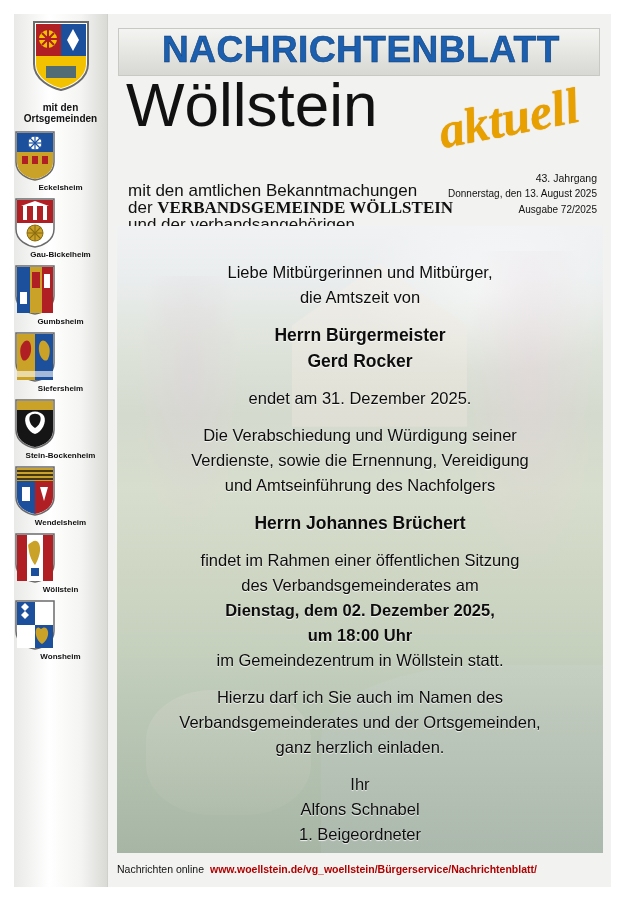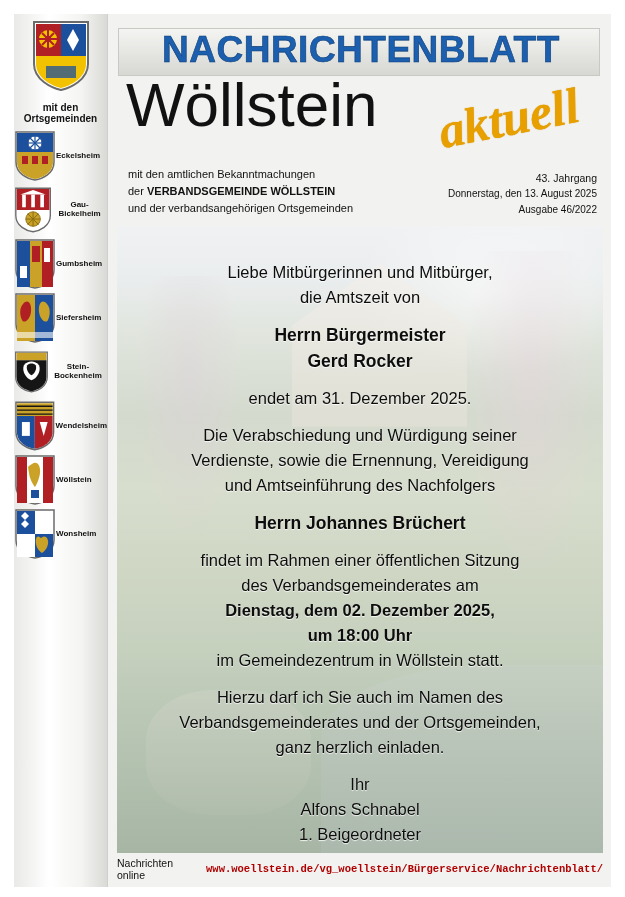--- a/index.html
+++ b/index.html
@@ -35,21 +35,21 @@
   }
   .vg-crest{
     width:58px;height:72px;margin-bottom:4px;
   }
   .mit-den{
     font-size:10px;line-height:11px;text-align:center;color:#111;
     margin:6px 0 6px 0;font-weight:600;
   }
   .crest-item{
     width:100%;
-    display:flex;flex-direction:row;align-items:center;
+    display:flex;flex-direction:column;
     margin-bottom:2px;
   }
   .crest-shield{
     width:42px;height:52px;
   }
   .crest-label{
     font-size:8px;font-weight:700;color:#111;text-align:center;
     margin-top:1px;margin-bottom:3px;letter-spacing:0px;
   }
 
@@ -80,24 +80,24 @@
   .aktuell{
     position:absolute;left:330px;top:78px;
     font-size:50px;line-height:52px;
     color:#e8a000;
     font-style:italic;font-weight:700;
     font-family:"Liberation Serif", serif;
     transform:rotate(-11deg);
     text-shadow:0 0 1px #d08f00;
   }
   .subtitle{
-    position:absolute;left:20px;top:152px;width:330px;
-    font-size:11px;line-height:17px;color:#111;
-  }
-  .subtitle .bold{font-weight:700;}
+    position:absolute;left:20px;top:168px;width:330px;
+    font-size:17px;line-height:17px;color:#111;
+  }
+  .subtitle .bold{font-weight:700;font-family:Liberation Serif, serif;}
   .issue{
     position:absolute;right:14px;top:156px;width:180px;
     text-align:right;font-size:10px;line-height:16px;color:#111;
   }
   .issue .jg{font-size:10.5px;}
 
   
   .main{
     position:absolute;left:103px;top:212px;right:8px;bottom:34px;
     overflow:hidden;
@@ -159,21 +159,21 @@
   .msg .b{font-weight:700;}
   .msg .big{font-size:17.5px;font-weight:700;line-height:26px;}
 
   
   .footer{
     position:absolute;left:103px;right:8px;bottom:6px;height:24px;
     display:flex;align-items:center;
     font-size:10.5px;color:#111;
   }
   .footer .label{margin-right:6px;}
-  .footer .url{color:#b00000;font-weight:700;font-family:Liberation Mono, monospace;}
+  .footer .url{color:#b00000;font-weight:700;}
 </style>
 </head>
 <body>
 
 <div class="page">
  <div class="sheet">
 
   <div class="crest-col">
 
     <svg class="vg-crest" viewBox="0 0 58 72">
@@ -333,21 +333,21 @@
       <div>mit den amtlichen  Bekanntmachungen</div>
       <div>
         <span>der </span><span class="bold">VERBANDSGEMEINDE WÖLLSTEIN</span>
       </div>
       <div>und der verbandsangehörigen Ortsgemeinden</div>
     </div>
 
     <div class="issue">
       <div class="jg">43. Jahrgang</div>
       <div>Donnerstag, den 13. August 2025</div>
-      <div>Ausgabe 46/2022</div>
+      <div>Ausgabe 72/2025</div>
     </div>
   </div>
 
   <div class="main">
     <div class="photo">
       <div class="tree1"></div>
       <div class="tree2"></div>
       <div class="house"></div>
       <div class="path"></div>
       <div class="pond"></div>

